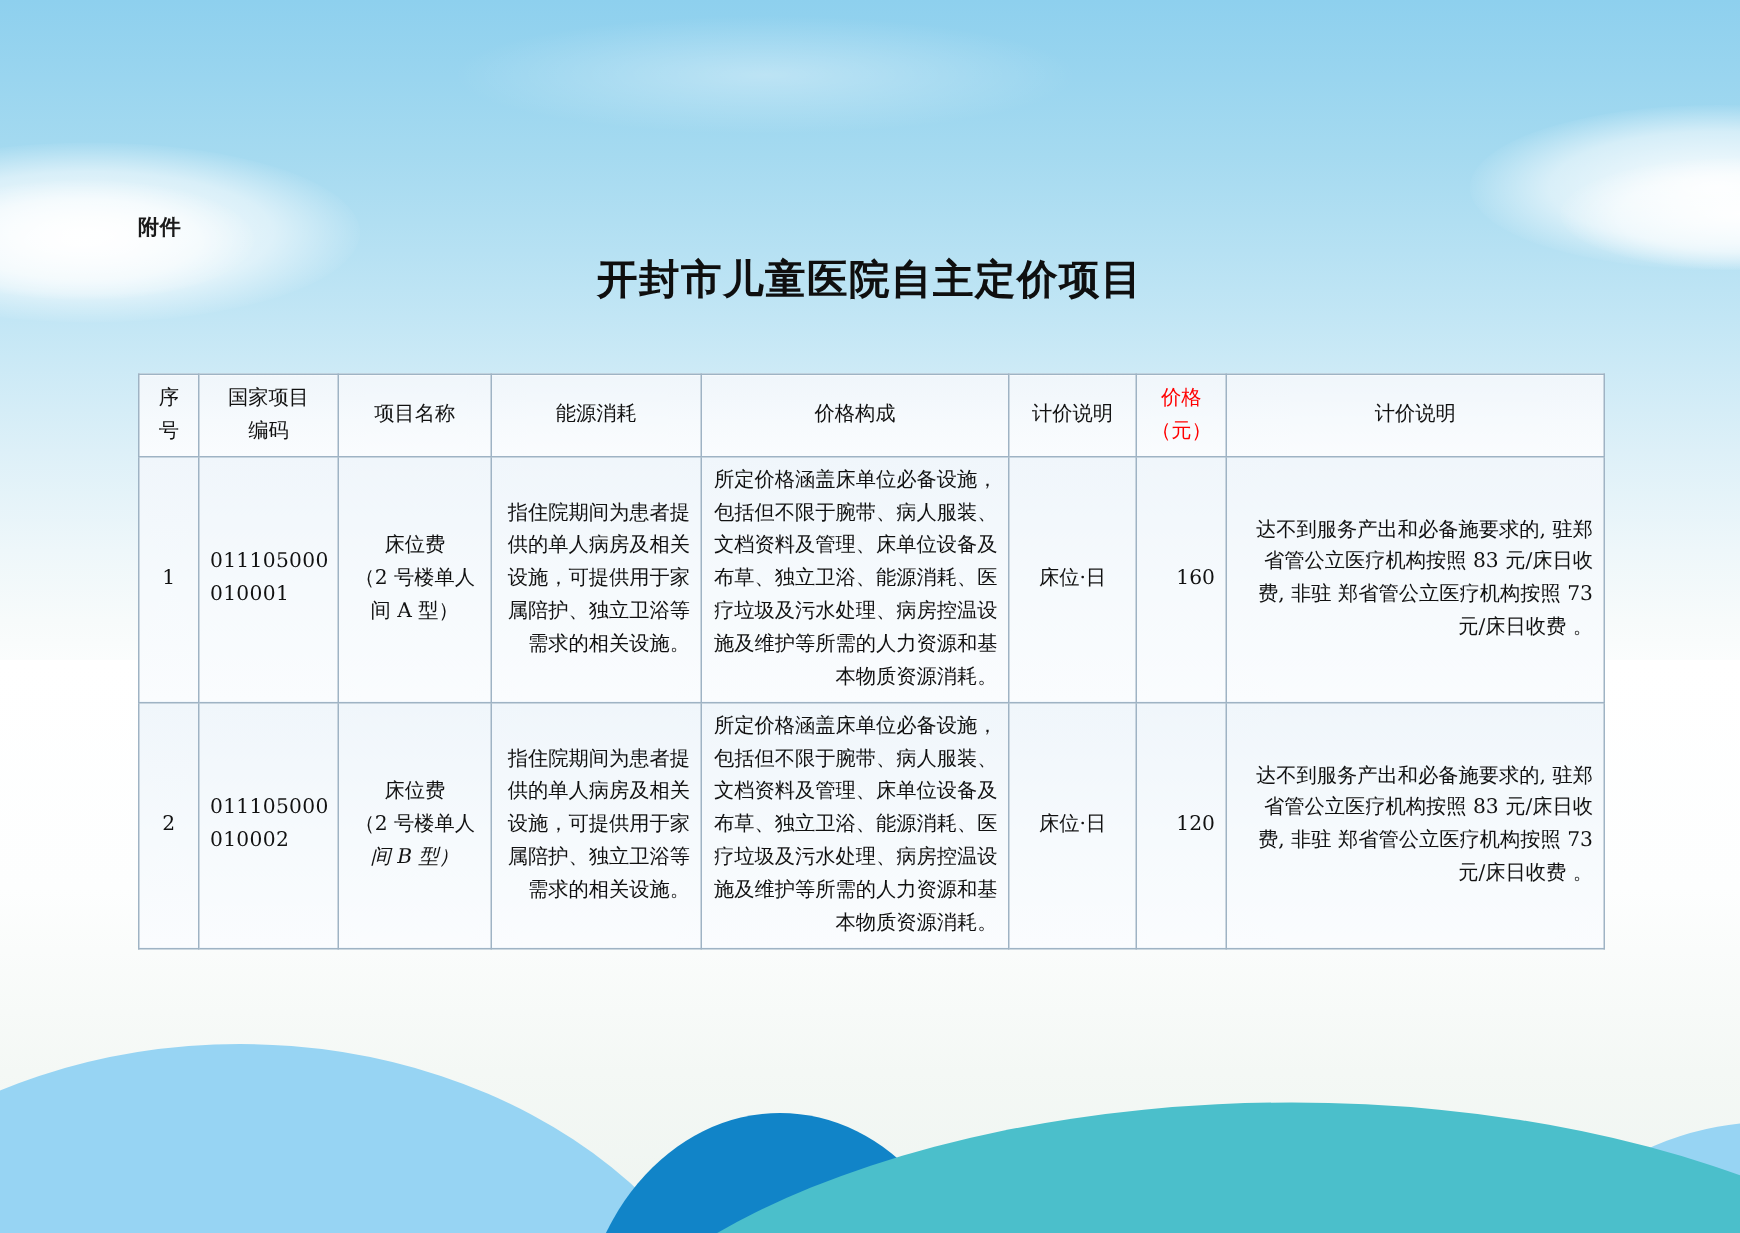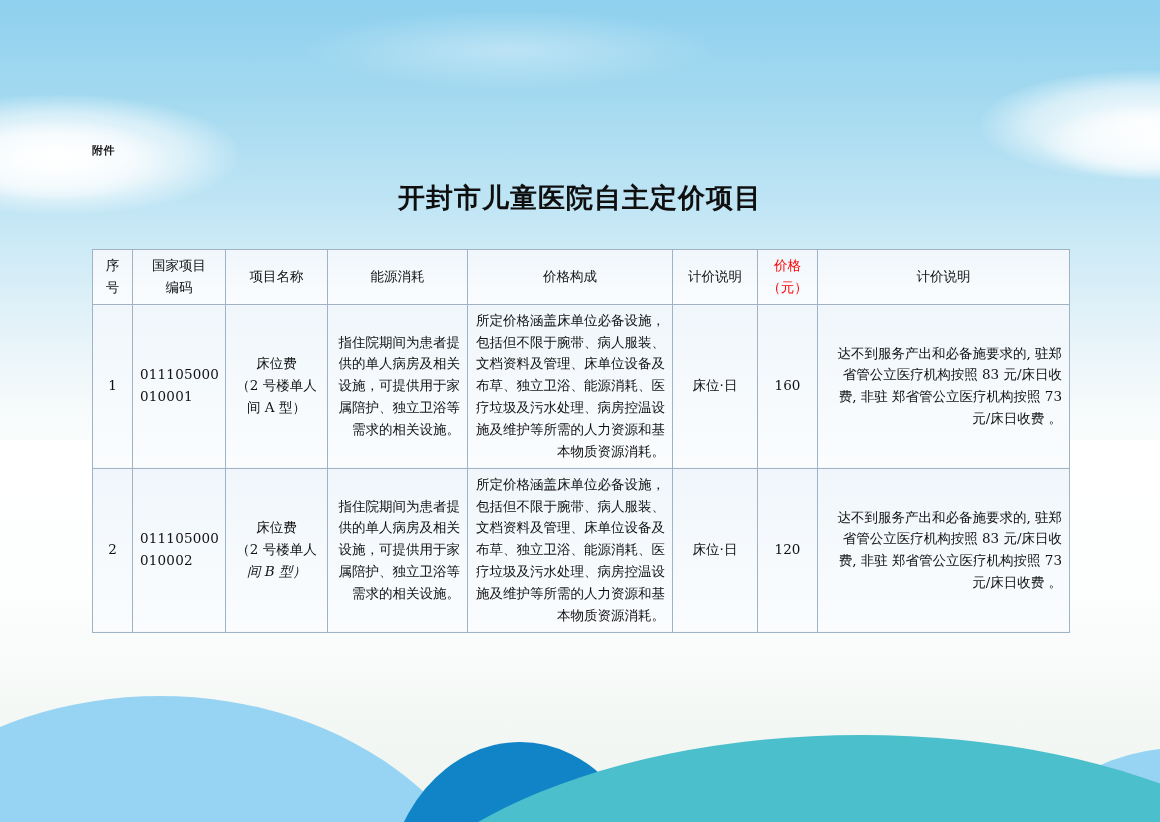--- a/index.html
+++ b/index.html
@@ -85,37 +85,36 @@
   #content {
     position: absolute;
     inset: 0;
     z-index: 3;
   }
 
   #attachment-label {
     position: absolute;
     left: 92px; top: 143px;
     font-family: "DejaVu Sans", "Liberation Sans", sans-serif;
-    font-size: 11px;
+    font-size: 14px;
     font-weight: bold;
     color: #1a1a1a;
     letter-spacing: 0.5px;
   }
 
   #doc-title {
     position: absolute;
     left: 0; top: 168px;
     width: 1160px;
     text-align: center;
     font-family: Liberation Sans, sans-serif;
     font-size: 27px;
     font-weight: bold;
     color: #0f0f0f;
     letter-spacing: 1px;
-    margin-top: 12px;
   }
 
   #table-wrap {
     position: absolute;
     left: 92px; top: 249px;
     width: 977px;
   }
 
   table#price-table {
     border-collapse: collapse;
@@ -137,21 +136,21 @@
   thead th { text-align: center; height: 48px; padding: 3px 4px; }
   th.hdr-price { color: #ff0000; }
   th .hdr-line { display: block; white-space: nowrap; }
 
   td.c-idx   { text-align: center; font-size: 13px; }
   td.c-code  { text-align: left; font-size: 13px; letter-spacing: 0.2px; }
   td.c-name  { text-align: center; }
   td.c-out   { text-align: right;  padding: 8px 10px; }
   td.c-comp  { text-align: right;  padding: 8px 10px; }
   td.c-unit  { text-align: center; }
-  td.c-price { text-align: center; color: #ff0000; font-size: 13px; }
+  td.c-price { text-align: right; color: #ff0000; font-size: 13px; }
   td.c-note  { text-align: right;  padding: 8px 12px; vertical-align: top; }
 
   td.c-name .name-line { display: block; }
   .just { text-align: justify; text-justify: inter-ideograph; }
 </style>
 </head>
 <body>
 
 <div id="bg">
   <div id="sky"></div>

